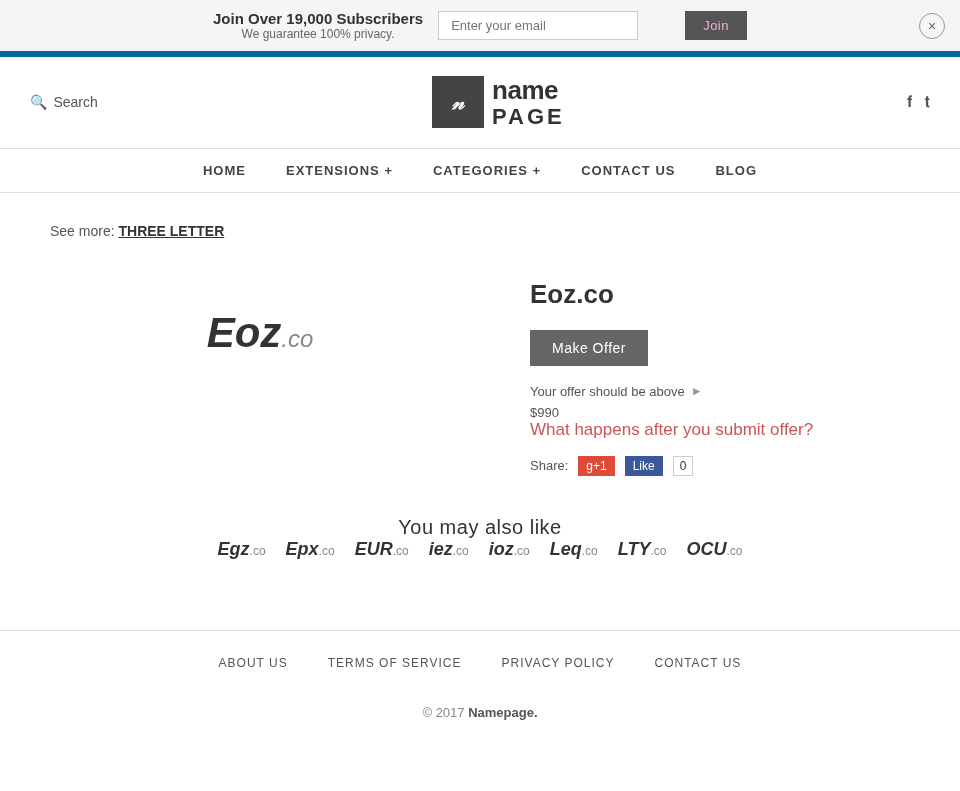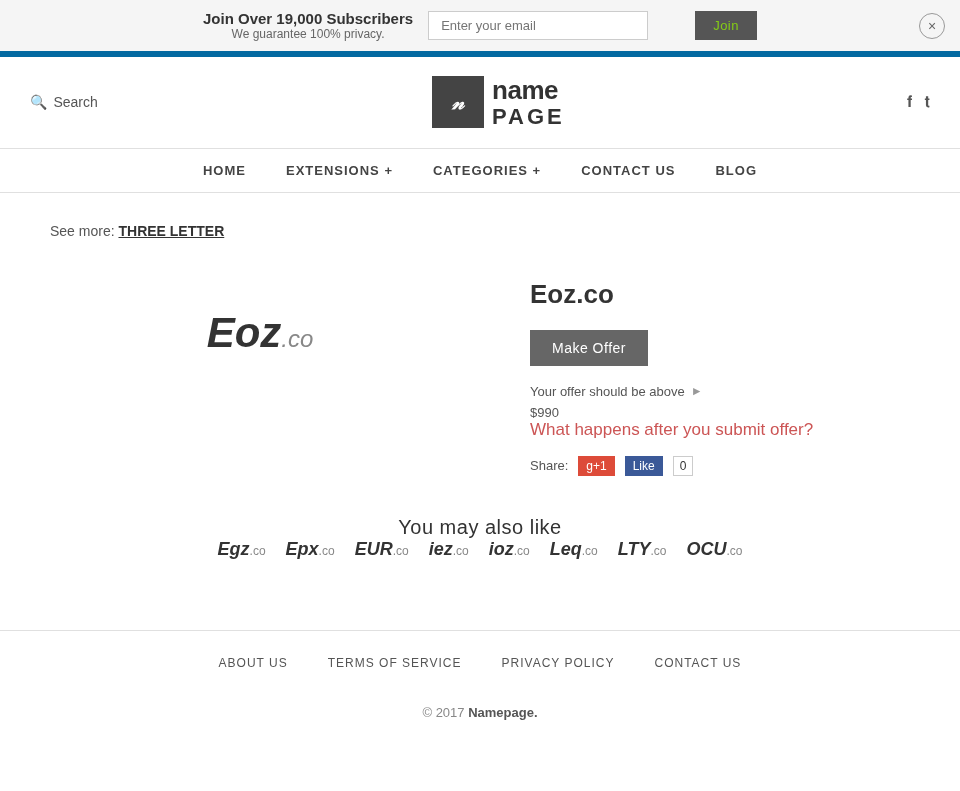--- a/index.html
+++ b/index.html
@@ -20,26 +20,26 @@
       align-items: center;
       gap: 15px;
     }
     .top-bar-text { text-align: center; }
     .top-bar-title { font-size: 15px; font-weight: bold; color: #333; }
     .top-bar-sub { font-size: 12px; color: #666; }
     .top-bar-email {
       border: 1px solid #ccc;
       padding: 6px 12px;
       font-size: 13px;
-      width: 220px;
+      width: 200px;
       outline: none;
     }
     .top-bar-join {
       background: #555;
-      color: #84cc16;
+      color: #f9a8d4;
       border: none;
       padding: 7px 18px;
       font-size: 13px;
       cursor: pointer;
       letter-spacing: 0.5px;
       margin-left: 32px;
     }
     .top-bar-close {
       position: absolute;
       right: 15px;

